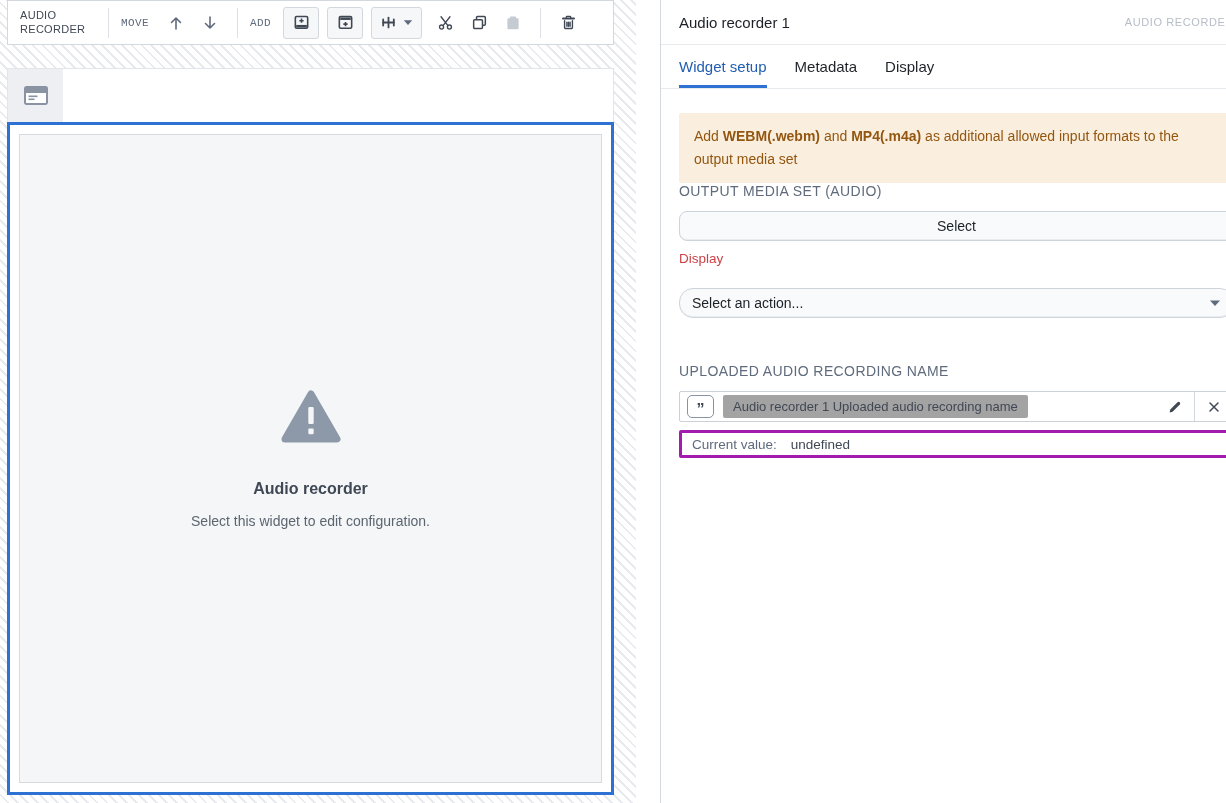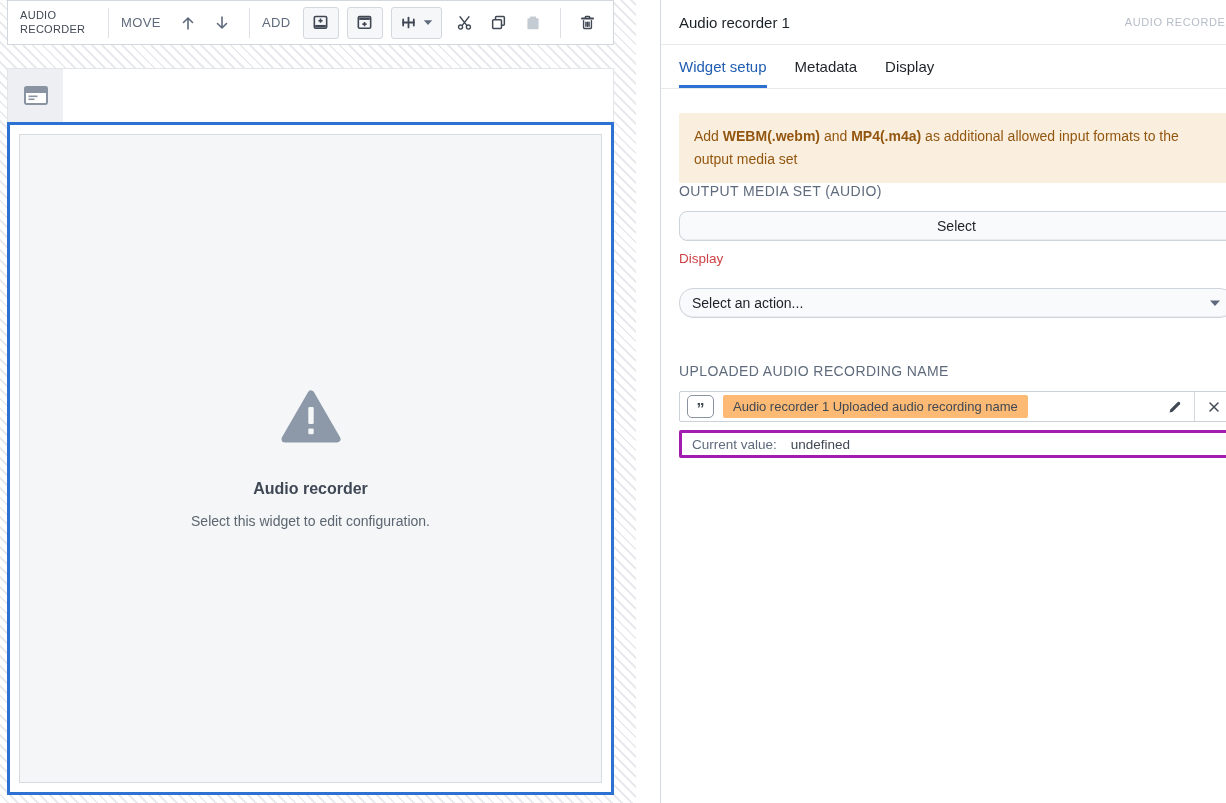--- a/index.html
+++ b/index.html
@@ -18,21 +18,21 @@
   .toolbar {
     position:absolute; left:7px; top:0; width:607px; height:45px;
     background:#ffffff; border:1px solid #d3d8de;
     display:flex; align-items:center; padding:0 8px 0 12px;
   }
   .tb-widget-label {
     width:76px; font-size:11px; line-height:1.25; color:#404854;
     letter-spacing:.3px; text-transform:uppercase;
   }
   .tb-div { width:1px; height:30px; background:#dde1e6; margin:0 12px; }
-  .tb-group-label { font-size:13px; color:#5f6b7c; letter-spacing:.4px; margin-right:12px; }
+  .tb-group-label { font-size:11px; color:#5f6b7c; letter-spacing:.4px; margin-right:12px;font-family:Liberation Mono, monospace; }
   .tb-icon-btn {
     width:30px; height:30px; border:none; background:transparent; border-radius:3px;
     display:flex; align-items:center; justify-content:center; color:#404854; cursor:pointer;
   }
   .tb-icon-btn.muted { color:#5f6b7c; }
   .tb-icon-btn.disabled { color:#c5cbd3; cursor:default; }
   .tb-box-btn {
     height:32px; min-width:36px; margin-right:8px;
     border:1px solid #d3d8de; border-radius:3px; background:#f6f7f9;
     display:flex; align-items:center; justify-content:center; gap:6px;
@@ -127,21 +127,21 @@
   .name-row {
     height:31px; border:1px solid #cbd1d8; border-radius:2px; background:#ffffff;
     display:flex; align-items:center; padding-left:7px; margin-bottom:8px;
   }
   .quote-badge {
     width:27px; height:23px; border:1px solid #8a93a2; border-radius:5px;
     display:flex; align-items:center; justify-content:center;
     font-size:16px; font-weight:700; color:#404854; line-height:1; padding-top:6px;
   }
   .name-chip {
-    margin-left:9px; background:#fdba74; border-radius:2px; padding:4px 10px;
+    margin-left:9px; background:#a3a3a3; border-radius:2px; padding:4px 10px;
     font-size:13px; color:#404854; cursor:pointer; white-space:nowrap;
   }
   .name-row .flex-fill { flex:1; }
   .row-icon-btn {
     width:38px; height:100%; display:flex; align-items:center; justify-content:center;
     background:transparent; border:none; color:#404854; cursor:pointer;
   }
   .row-div { width:1px; height:100%; background:#d3d8de; }
 
   .current-row {

